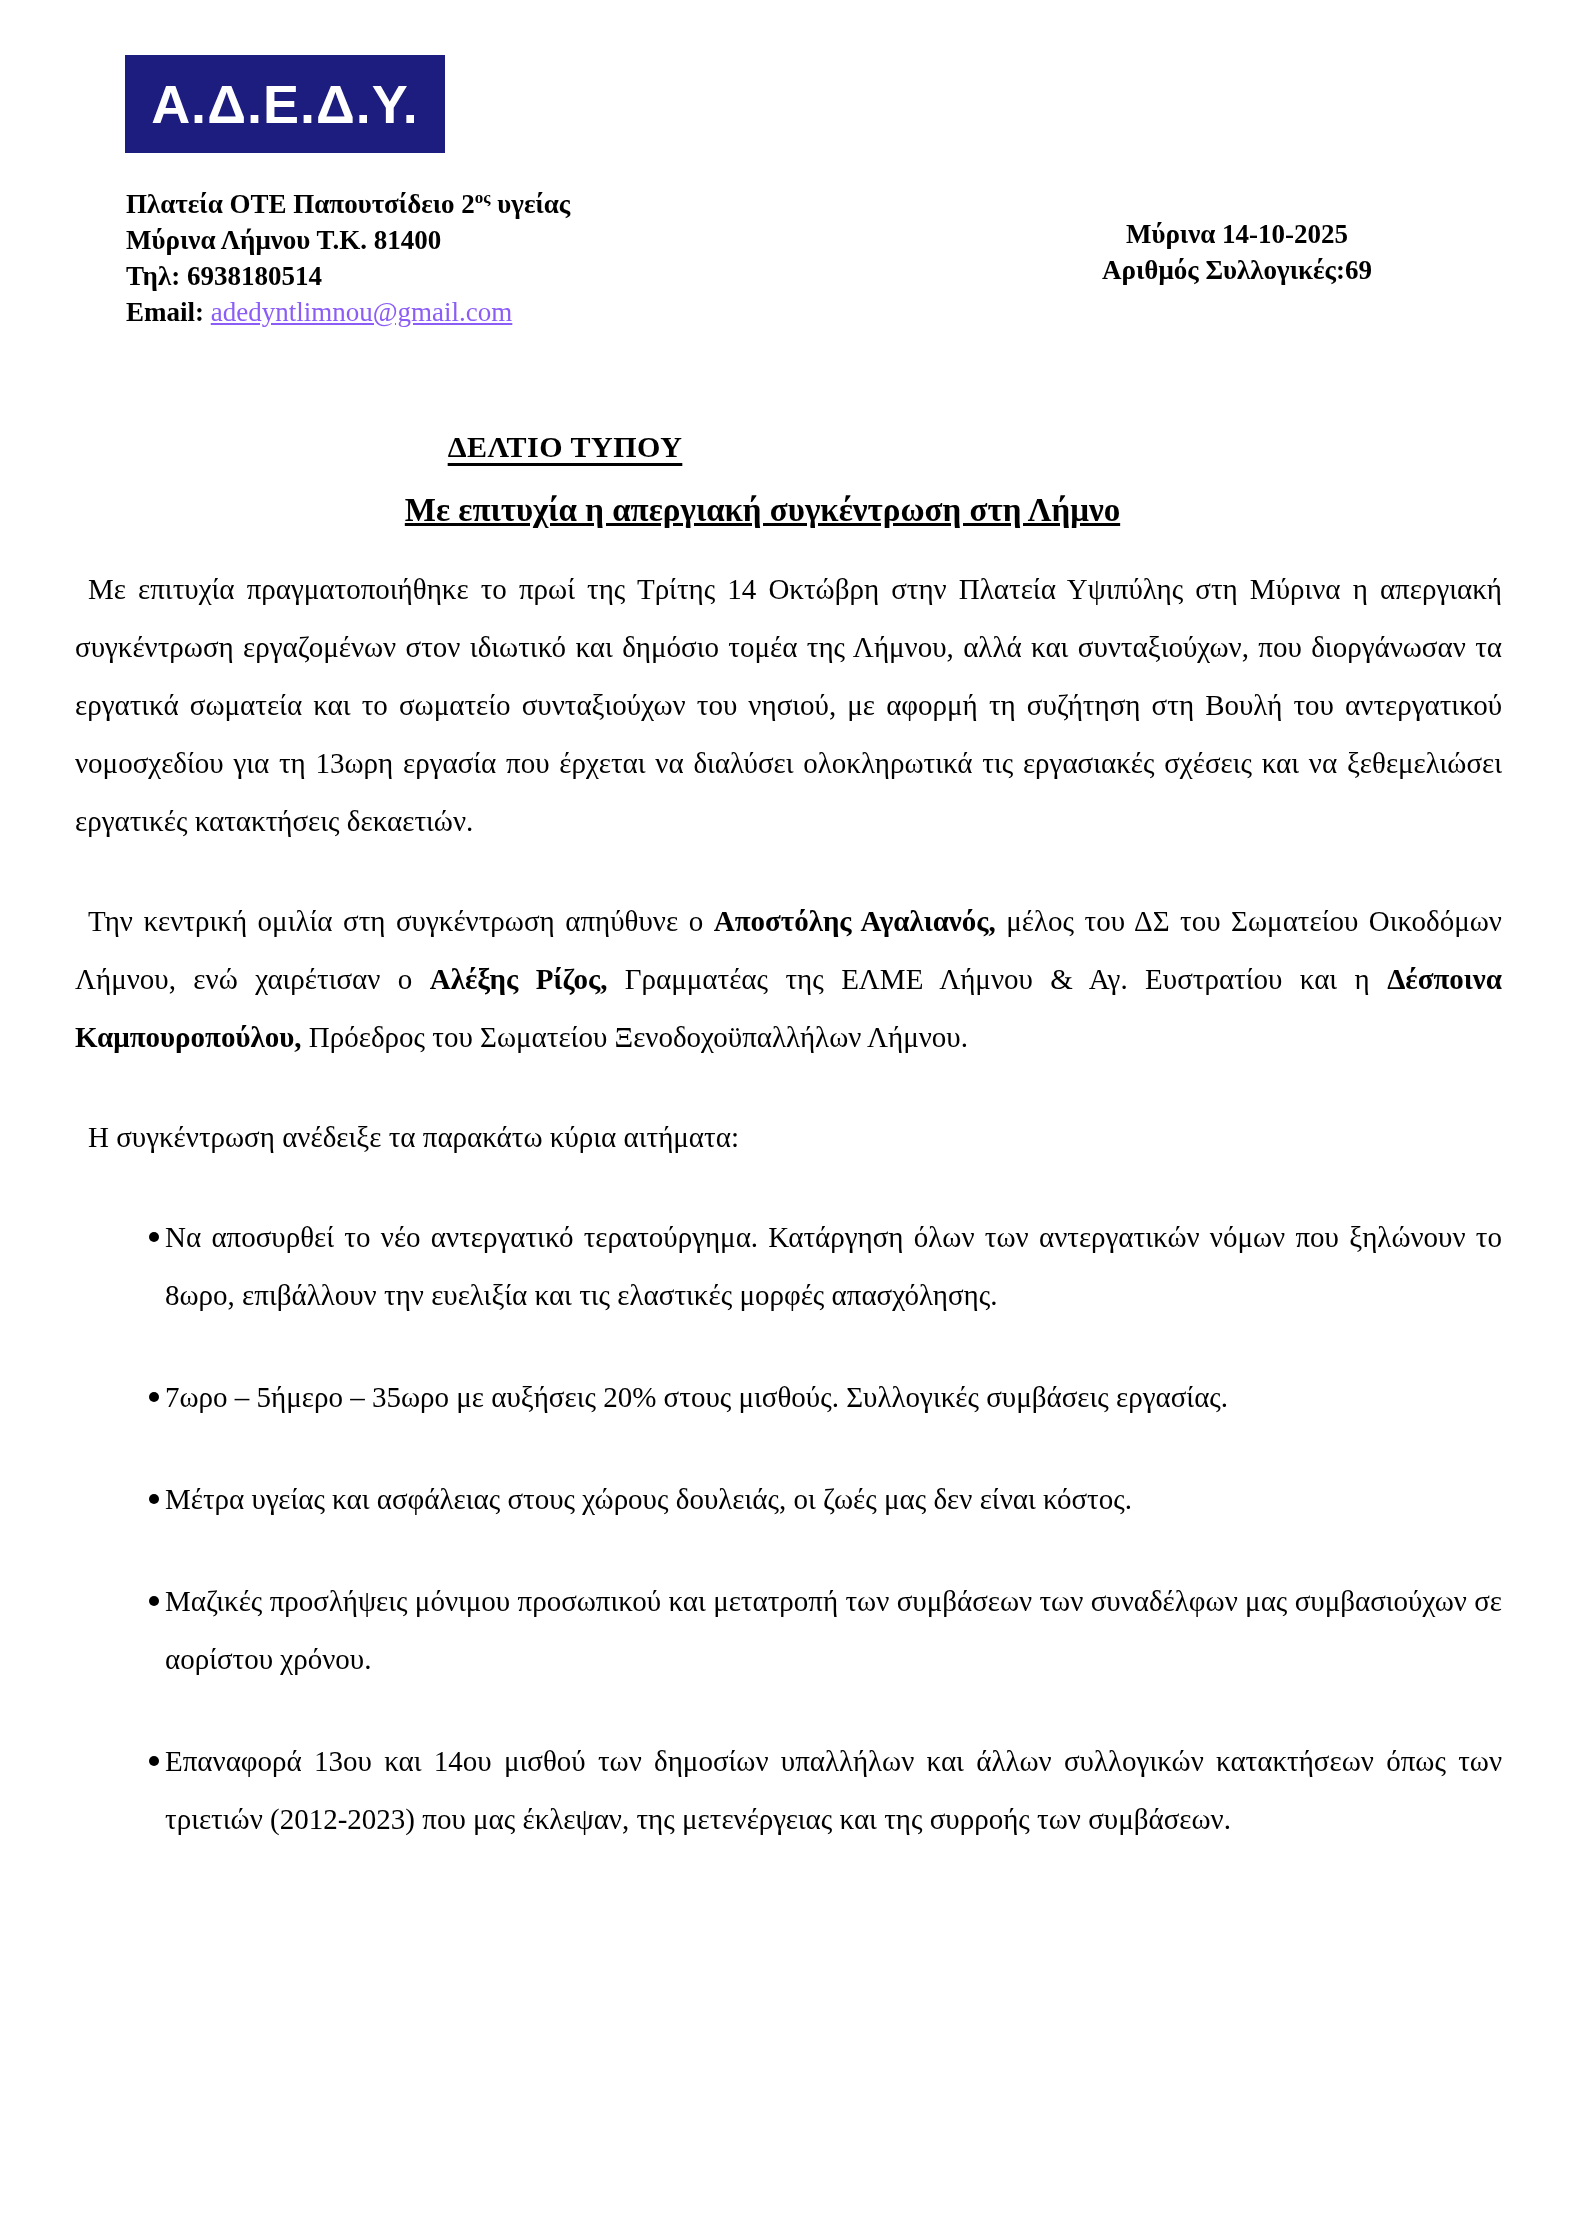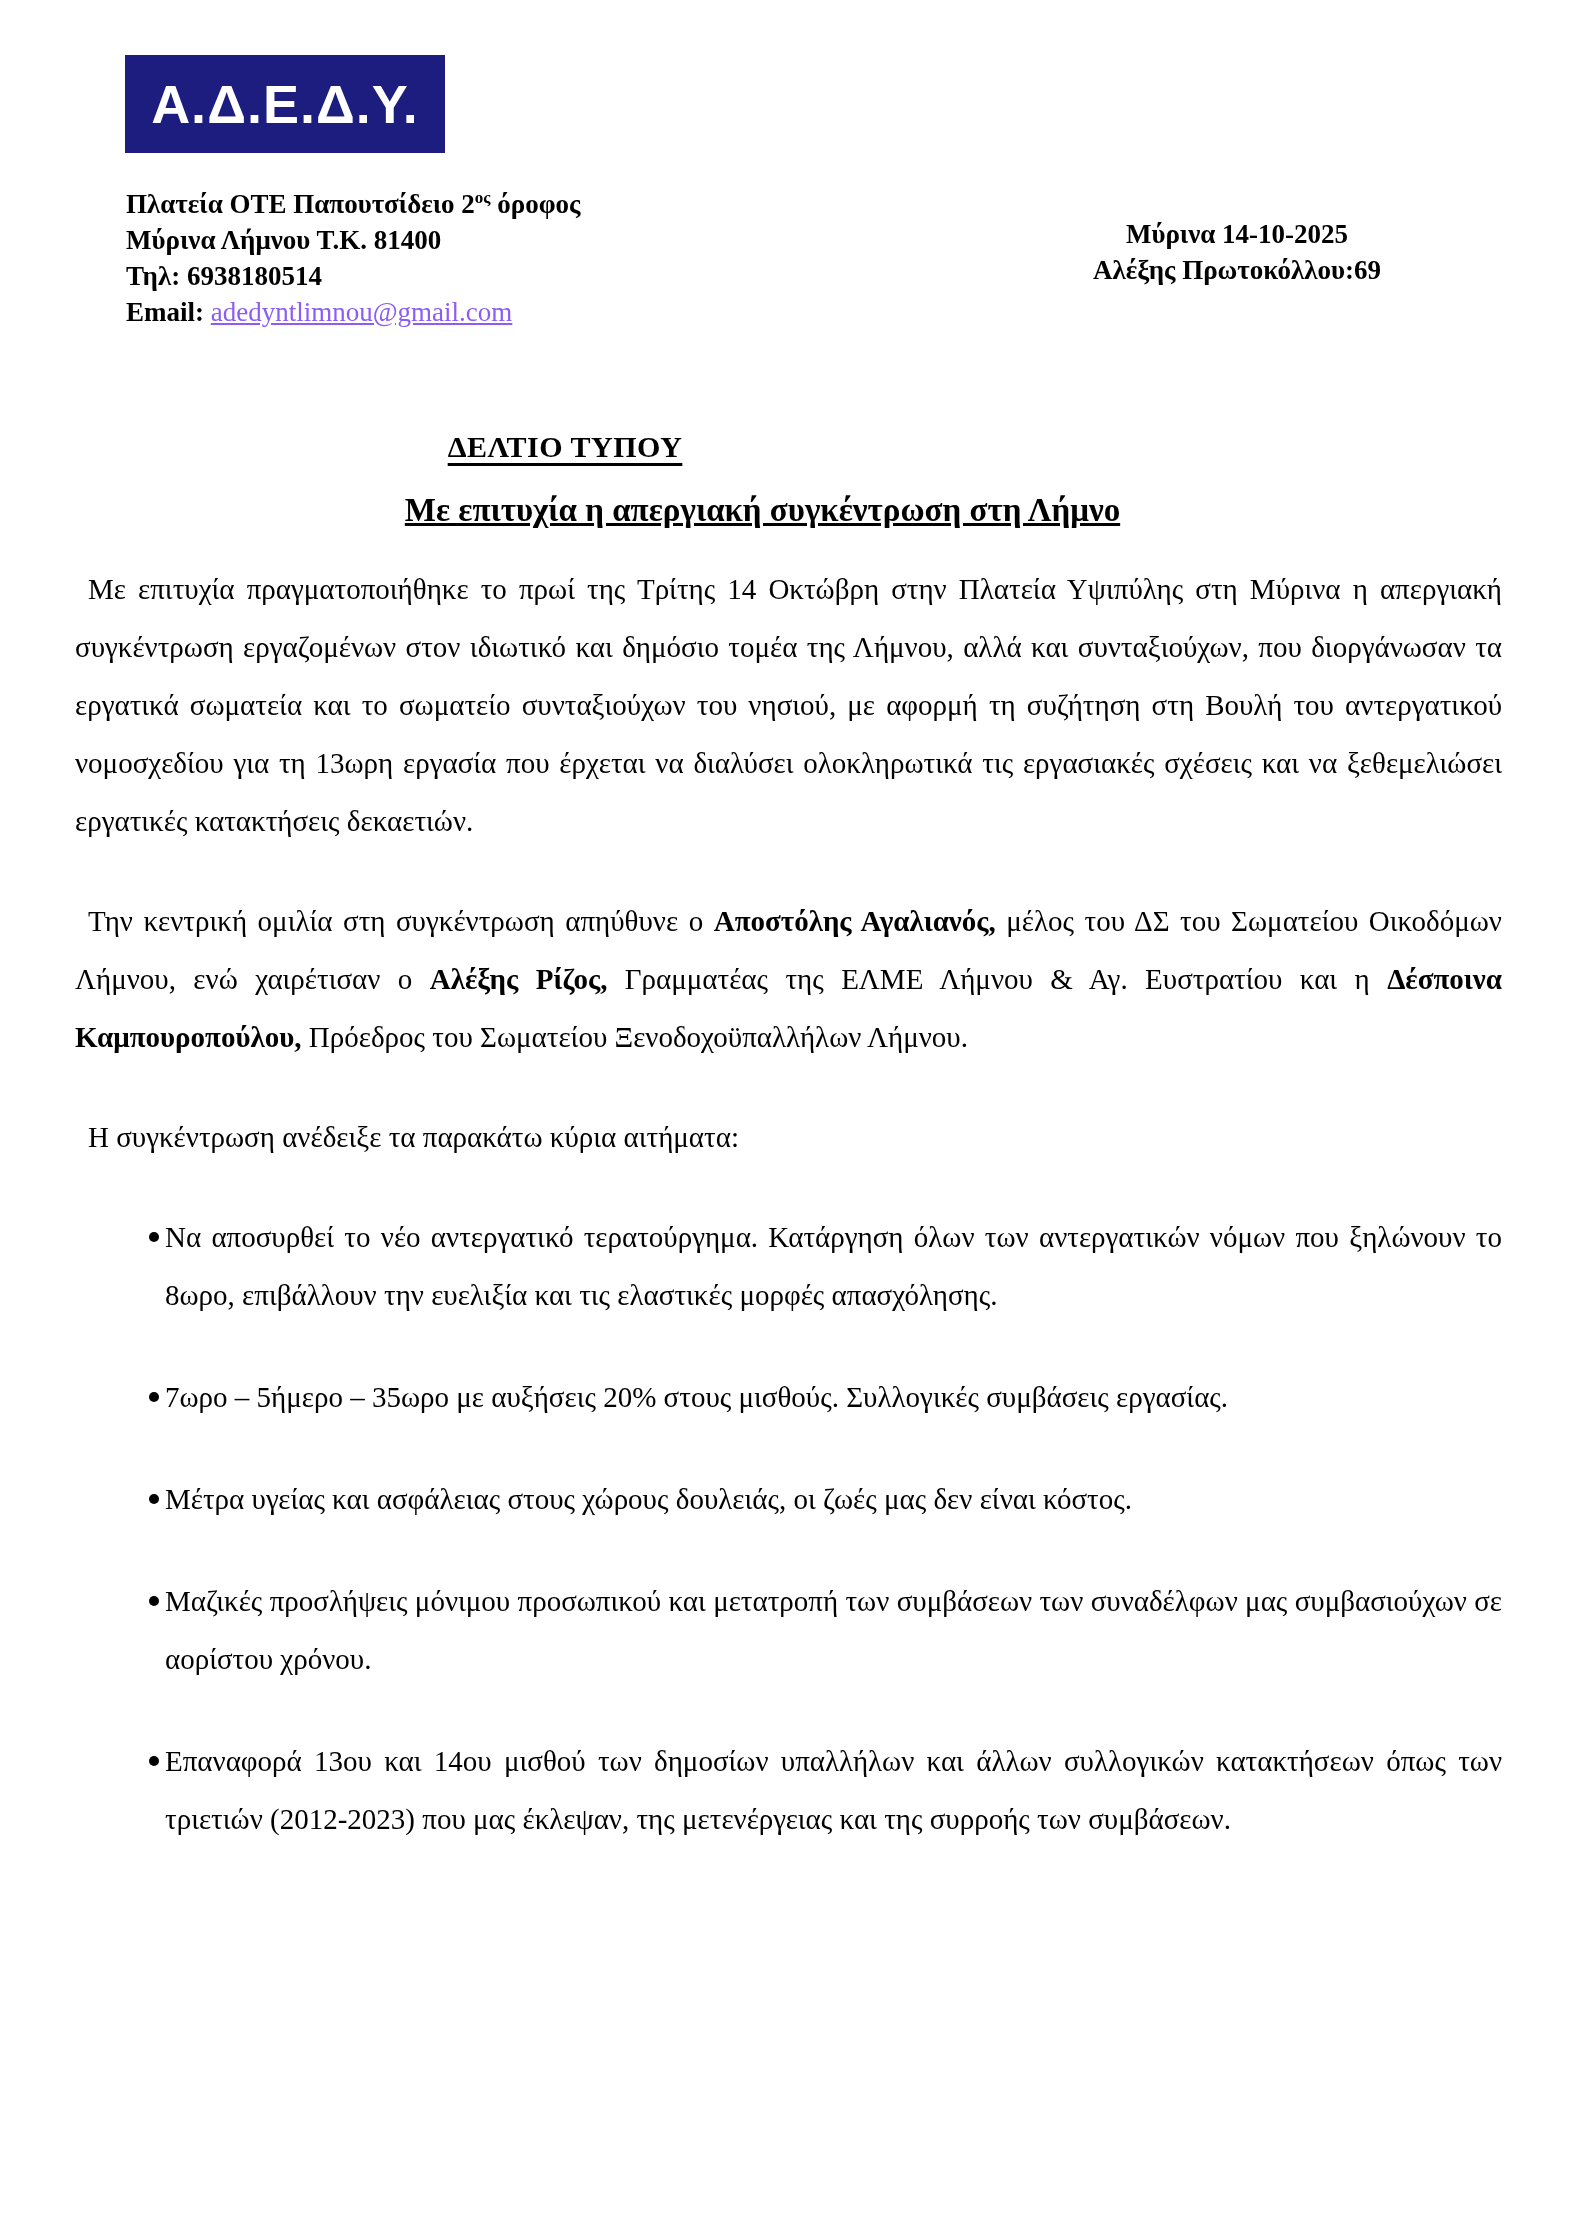--- a/index.html
+++ b/index.html
@@ -117,29 +117,29 @@
 </head>
 <body>
 
 <div class="page">
 
   <div class="logo-box" style="background: rgb(29, 29, 128);">
     <span class="logo-text">Α.Δ.Ε.Δ.Υ.</span>
   </div>
 
   <div class="header-left">
-    <div><span>Πλατεία ΟΤΕ Παπουτσίδειο 2</span><sup>ος</sup><span> όροφος</span></div>
+    <div><span>Πλατεία ΟΤΕ Παπουτσίδειο 2</span><sup>ος</sup><span> υγείας</span></div>
     <div><span>Μύρινα Λήμνου Τ.Κ. 81400</span></div>
     <div><span>Τηλ: </span><span>6938180514</span></div>
     <div><span>Email: </span><a class="email-link" style="color: #8b5cf6;">adedyntlimnou@gmail.com</a></div>
   </div>
 
   <div class="header-right">
     <div>Μύρινα 14-10-2025</div>
-    <div>Αλέξης Πρωτοκόλλου:69</div>
+    <div>Αριθμός Συλλογικές:69</div>
   </div>
 
   <div class="doc-type-title">ΔΕΛΤΙΟ ΤΥΠΟΥ</div>
   <div class="headline-title">Με επιτυχία η απεργιακή συγκέντρωση στη Λήμνο</div>
 
   <div class="body-text">
     <p>Με επιτυχία πραγματοποιήθηκε το πρωί της Τρίτης 14 Οκτώβρη στην Πλατεία Υψιπύλης στη Μύρινα η απεργιακή συγκέντρωση εργαζομένων στον ιδιωτικό και δημόσιο τομέα της Λήμνου, αλλά και συνταξιούχων, που διοργάνωσαν τα εργατικά σωματεία και το σωματείο συνταξιούχων του νησιού, με αφορμή τη συζήτηση στη Βουλή του αντεργατικού νομοσχεδίου για τη 13ωρη εργασία που έρχεται να διαλύσει ολοκληρωτικά τις εργασιακές σχέσεις και να ξεθεμελιώσει εργατικές κατακτήσεις δεκαετιών.</p>
     <p><span>Την κεντρική ομιλία στη συγκέντρωση απηύθυνε ο </span><b>Αποστόλης Αγαλιανός,</b><span> μέλος του ΔΣ του Σωματείου Οικοδόμων Λήμνου, ενώ χαιρέτισαν ο </span><b>Αλέξης Ρίζος,</b><span> Γραμματέας της ΕΛΜΕ Λήμνου &amp; Αγ. Ευστρατίου και η </span><b>Δέσποινα Καμπουροπούλου,</b><span> Πρόεδρος του Σωματείου Ξενοδοχοϋπαλλήλων Λήμνου.</span></p>
     <p>Η συγκέντρωση ανέδειξε τα παρακάτω κύρια αιτήματα:</p>
     <ul class="demands-list">

